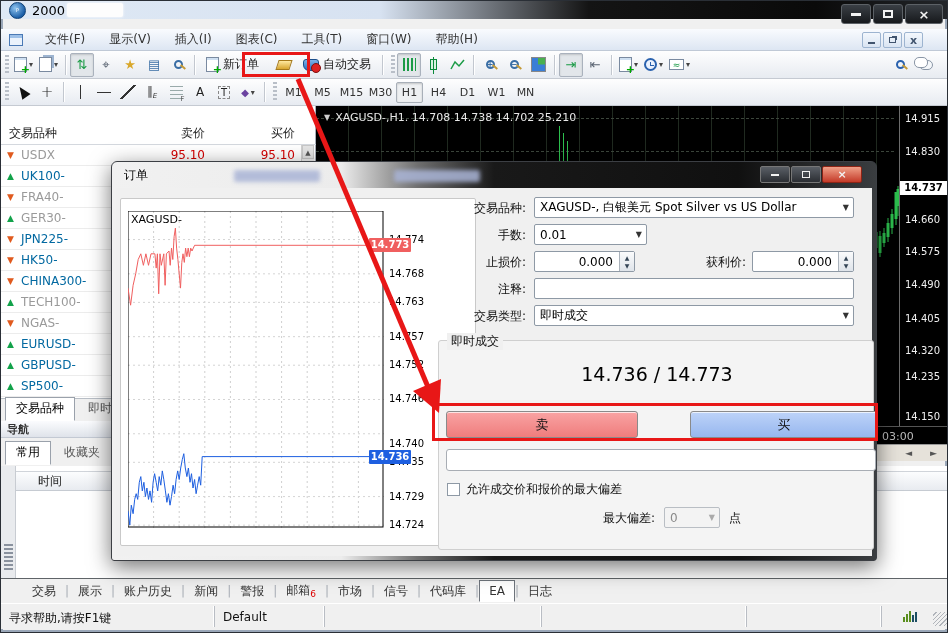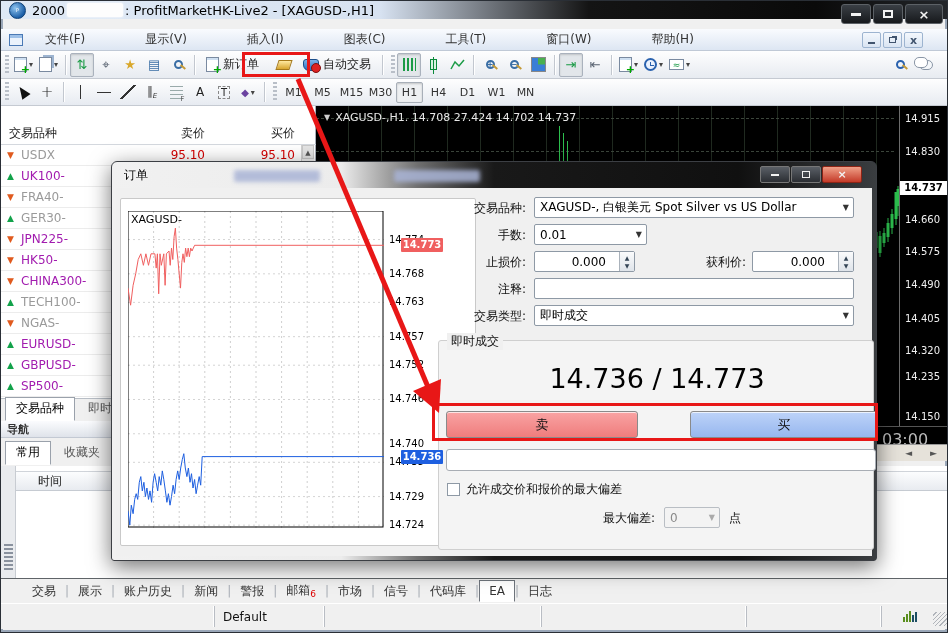--- a/index.html
+++ b/index.html
@@ -100,41 +100,41 @@
   .cs-grid-v { position:absolute; inset:0 50px 35px 0;
     background:repeating-linear-gradient(90deg,transparent 0 32px,#202a20 32px 33px); }
   .cs-hline { position:absolute; left:0; width:578px; border-top:1px dashed #3c463c; }
   .cs-header { position:absolute; left:8px; top:5px; color:#e8e8e8; font-size:11px; display:flex; gap:5px; align-items:center; }
   .cs-header .tri { font-size:8px; color:#cfcfcf; }
   .cs-axis { position:absolute; left:583px; top:0; width:1px; height:320px; background:#6c6c6c; }
   .cs-scale-label { position:absolute; left:589px; color:#efefef; font-size:10px; }
   .cs-badge { position:absolute; left:584px; width:47px; height:14px; background:#fff; color:#000;
     font-size:10px; font-weight:bold; text-align:center; line-height:14px; }
   .cs-timeaxis { position:absolute; left:0; top:320px; width:633px; height:18px; background:#000; border-top:1px solid #555; }
-  .cs-time { position:absolute; left:566px; top:3px; color:#bbb; font-size:16px; }
+  .cs-time { position:absolute; left:566px; top:3px; color:#bbb; font-size:11px; }
   .cs-hscroll { position:absolute; left:0; top:338px; width:633px; height:17px; background:#e6e2da; border-top:1px solid #999;
     display:flex; justify-content:flex-end; align-items:center; gap:18px; padding-right:12px; }
   .cs-hscroll .sarr { color:#555; font-size:9px; }
   .topwick { position:absolute; background:#2dbf4e; width:1px; }
 
   
   .mwatch { position:absolute; left:0; top:105px; width:315px; height:315px; background:#fff; border-right:1px solid #a8aeb8; }
   .panelhead { height:17px; background:linear-gradient(#fbfcfe,#dfe3ea); border-bottom:1px solid #c3c9d3;
     display:flex; align-items:center; padding:0 6px; color:#333; font-weight:bold; font-size:11px; }
   .panelhead .px { margin-left:auto; font-weight:bold; color:#444; font-size:10px; }
   .mw-cols { position:absolute; left:0; top:17px; width:315px; height:22px; border-bottom:1px solid #d4d8de;
     display:flex; align-items:center; color:#222; font-size:12px; }
   .mw-cols .c1 { width:128px; padding-left:8px; }
   .mw-cols .c2 { width:76px; text-align:right; }
   .mw-cols .c3 { width:90px; text-align:right; }
   #mw-rows { position:absolute; left:0; top:39px; width:300px; }
   .mwrow { height:21px; display:flex; align-items:center; border-bottom:1px solid #ececec; font-size:12px; }
   .mwrow .arr { width:14px; margin-left:6px; font-size:9px; }
   .arr.up { color:#12a24a; } .arr.down { color:#e05a1e; }
-  .mwrow .sym { width:108px; color:#a21caf; }
+  .mwrow .sym { width:108px; color:#0369a1; }
   .mwrow.muted .sym { color:#9a9a9a; }
   .mwrow .bid,.mwrow .ask { width:76px; text-align:right; color:#d40000; }
   .mwrow .ask { width:90px; }
   .mw-sb { position:absolute; right:1px; top:39px; width:13px; height:255px; background:#f0f0f0; border-left:1px solid #d0d0d0; }
   .mw-sb .up { height:14px; text-align:center; font-size:7px; color:#555; line-height:14px; background:#e4e4e4; border:1px solid #c8c8c8; }
   .mw-sb .thumb { margin:2px 1px; height:58px; background:#d4d7dc; border:1px solid #b4b8bf; border-radius:2px; }
   .ptabs { position:absolute; left:0; bottom:0; width:315px; height:23px; background:#f0f0f0; border-top:1px solid #b8bec6;
     display:flex; align-items:flex-end; padding-left:4px; gap:2px; }
   .ptab { padding:2px 10px 3px; font-size:12px; color:#555; border:1px solid transparent; }
   .ptab.sel { background:#fff; border-color:#9aa1ab; border-bottom-color:#fff; color:#000; }
@@ -189,38 +189,38 @@
   .dlgbtn .g-min { width:8px; height:2px; } .dlgbtn .g-max { width:8px; height:7px; border-width:1px; }
   .dlgbtn .g-x { font-size:11px; }
   .dlg-body { position:absolute; left:4px; top:26px; right:4px; bottom:4px; background:#f0f0f0; }
 
   
   .tickpanel { position:absolute; left:4px; top:10px; width:356px; height:348px; background:#fff;
     border:1px solid #c9c9c9; border-radius:2px; }
   .tick-symbol { position:absolute; left:10px; top:14px; font-size:11px; color:#000; z-index:2; }
   .tickpanel svg { position:absolute; left:7px; top:12px; }
   .ticklbl { position:absolute; left:268px; width:40px; font-size:10px; color:#000; }
-  .tickbadge { position:absolute; left:280px; width:42px; height:14px; color:#fff; font-size:10px; font-weight:bold;
+  .tickbadge { position:absolute; left:248px; width:42px; height:14px; color:#fff; font-size:10px; font-weight:bold;
     text-align:center; line-height:14px; border-radius:1px; z-index:3; }
   .tickbadge.ask { background:#f05f5f; } .tickbadge.bid { background:#1e5fe0; }
   .flabel { position:absolute; text-align:right; color:#111; font-size:12px; }
   .combo { position:absolute; height:21px; background:#fff; border:1px solid #8e99a5; border-radius:2px;
     font-size:12px; color:#000; display:flex; align-items:center; padding:0 18px 0 5px; white-space:nowrap; overflow:hidden; }
   .combo .dd { position:absolute; right:4px; font-size:8px; color:#333; }
   .spin { position:absolute; height:21px; background:#fff; border:1px solid #8e99a5; border-radius:2px;
-    font-size:12px; color:#000; display:flex; align-items:center; justify-content:flex-end; padding-right:28px; }
+    font-size:12px; color:#000; display:flex; align-items:center; justify-content:flex-end; padding-right:21px; }
   .spin .arrows { position:absolute; right:0; top:0; bottom:0; width:15px; border-left:1px solid #aab2bb;
     background:linear-gradient(#fafbfc,#dfe4ea); display:flex; flex-direction:column; align-items:center; justify-content:center;
     font-size:6px; color:#345; line-height:1.2; }
   .tinput { position:absolute; height:21px; background:#fff; border:1px solid #8e99a5; border-radius:2px; }
 
   .fieldset { position:absolute; left:322px; top:152px; width:436px; height:210px;
     border:1px solid #cfcfcf; border-radius:3px; background:#f4f4f4; }
   .legend { position:absolute; left:8px; top:-8px; background:#f0f0f0; padding:0 4px; font-size:12px; color:#111; }
-  .bigprice { position:absolute; left:0; top:22px; width:436px; text-align:center; font-size:27px; color:#000; font-weight:500; }
+  .bigprice { position:absolute; left:0; top:22px; width:436px; text-align:center; font-size:19px; color:#000; font-weight:500; }
   .obtn { position:absolute; top:70px; height:27px; border:1px solid #8a8a8a; border-radius:3px;
     display:flex; align-items:center; justify-content:center; font-size:13px; color:#111;
     box-shadow:inset 0 1px 0 rgba(255,255,255,.7); }
   .obtn.sell { left:7px; width:192px; background:linear-gradient(#f9a3a3,#ef7d7d); }
   .obtn.buy { left:251px; width:188px; background:linear-gradient(#bdd3f8,#97b7ef); }
   .wideinput { position:absolute; left:7px; top:108px; width:430px; height:22px; background:#fff;
     border:1px solid #a8adb4; border-radius:3px; }
   .chkrow { position:absolute; left:8px; top:140px; display:flex; align-items:center; gap:6px; font-size:12px; color:#111; }
   .chk { width:13px; height:13px; background:#fff; border:1px solid #8e99a5; }
   .devrow { position:absolute; left:0; top:166px; width:436px; height:22px; font-size:12px; color:#111; }
@@ -238,37 +238,36 @@
 </style>
 </head>
 <body>
 
 <div id="app">
 
   <div class="titlebar">
     <span class="logo">P</span>
     <span class="tb-account">2000</span>
     <span class="tb-redact"></span>
-    <span class="tb-title">: ProfitMarketHK-Live2 - [XAGUSD-,H1]</span>
     <div class="winbtns">
       <div class="winbtn">
           <span class="g-min"></span>
         </div>
       <div class="winbtn">
           <span class="g-max"></span>
         </div>
       <div class="winbtn close">
           <span class="g-x">×</span>
         </div>
     </div>
   </div>
 
   <div class="menubar">
     <span class="menu-doc-icon"></span>
-    <div id="menu-items" style="display:flex;gap:36px;">
+    <div id="menu-items" style="display:flex;">
         <span class="menu-item">文件(F)</span>
         <span class="menu-item">显示(V)</span>
         <span class="menu-item">插入(I)</span>
         <span class="menu-item">图表(C)</span>
         <span class="menu-item">工具(T)</span>
         <span class="menu-item">窗口(W)</span>
         <span class="menu-item">帮助(H)</span>
       </div>
     <div class="childbtns">
       <div class="childbtn">
@@ -424,21 +423,21 @@
         <div class="tf">MN</div>
       </div>
   </div>
 
   <div class="chartstrip">
     <div class="cs-grid-v"></div>
     <div class="cs-hline" style="top:12px;"></div>
     <div class="cs-hline" style="top:45px;"></div>
     <div class="cs-header">
       <span class="tri">▼</span>
-      <span>XAGUSD-,H1. 14.708 27.424 14.702 14.737</span>
+      <span>XAGUSD-,H1. 14.708 14.738 14.702 25.210</span>
     </div>
     <span class="topwick" style="left:243px; top:20px; height:36px;"></span>
     <span class="topwick" style="left:247px; top:27px; height:29px;"></span>
     <span class="topwick" style="left:251px; top:35px; height:21px;"></span>
     <svg class="abs" style="left:557px; top:0;" width="27" height="320">
       <g stroke="#2dbf4e" stroke-width="1">
         <line x1="3" y1="120" x2="3" y2="146"></line>
           <line x1="7" y1="125" x2="7" y2="151"></line>
         <line x1="11" y1="122" x2="11" y2="141"></line>
           <line x1="15" y1="112" x2="15" y2="136"></line>
@@ -606,20 +605,21 @@
       <span class="btab">信号</span>
       <span class="btabsep">|</span>
       <span class="btab">代码库</span>
       <span class="btabsep">|</span>
       <span class="btab sel">EA</span>
       <span class="btabsep">|</span>
       <span class="btab">日志</span>
     </div>
 
   <div class="statusbar">
+    <div class="sbcell first" style="left:0; width:213px;">寻求帮助,请按F1键</div>
     <div class="sbcell" style="left:213px; width:110px;">Default</div>
     <div class="sbcell" style="left:323px; width:217px;"></div>
     <div class="sbcell" style="left:540px; width:205px;"></div>
     <div class="sbcell" style="left:745px; width:135px;"></div>
     <div class="sbcell" style="left:880px; width:68px;"></div>
     <div class="conn">
       <span style="height:5px;"></span>
         <span style="height:8px;"></span>
         <span style="height:11px;"></span>
       <span style="height:7px;"></span>

